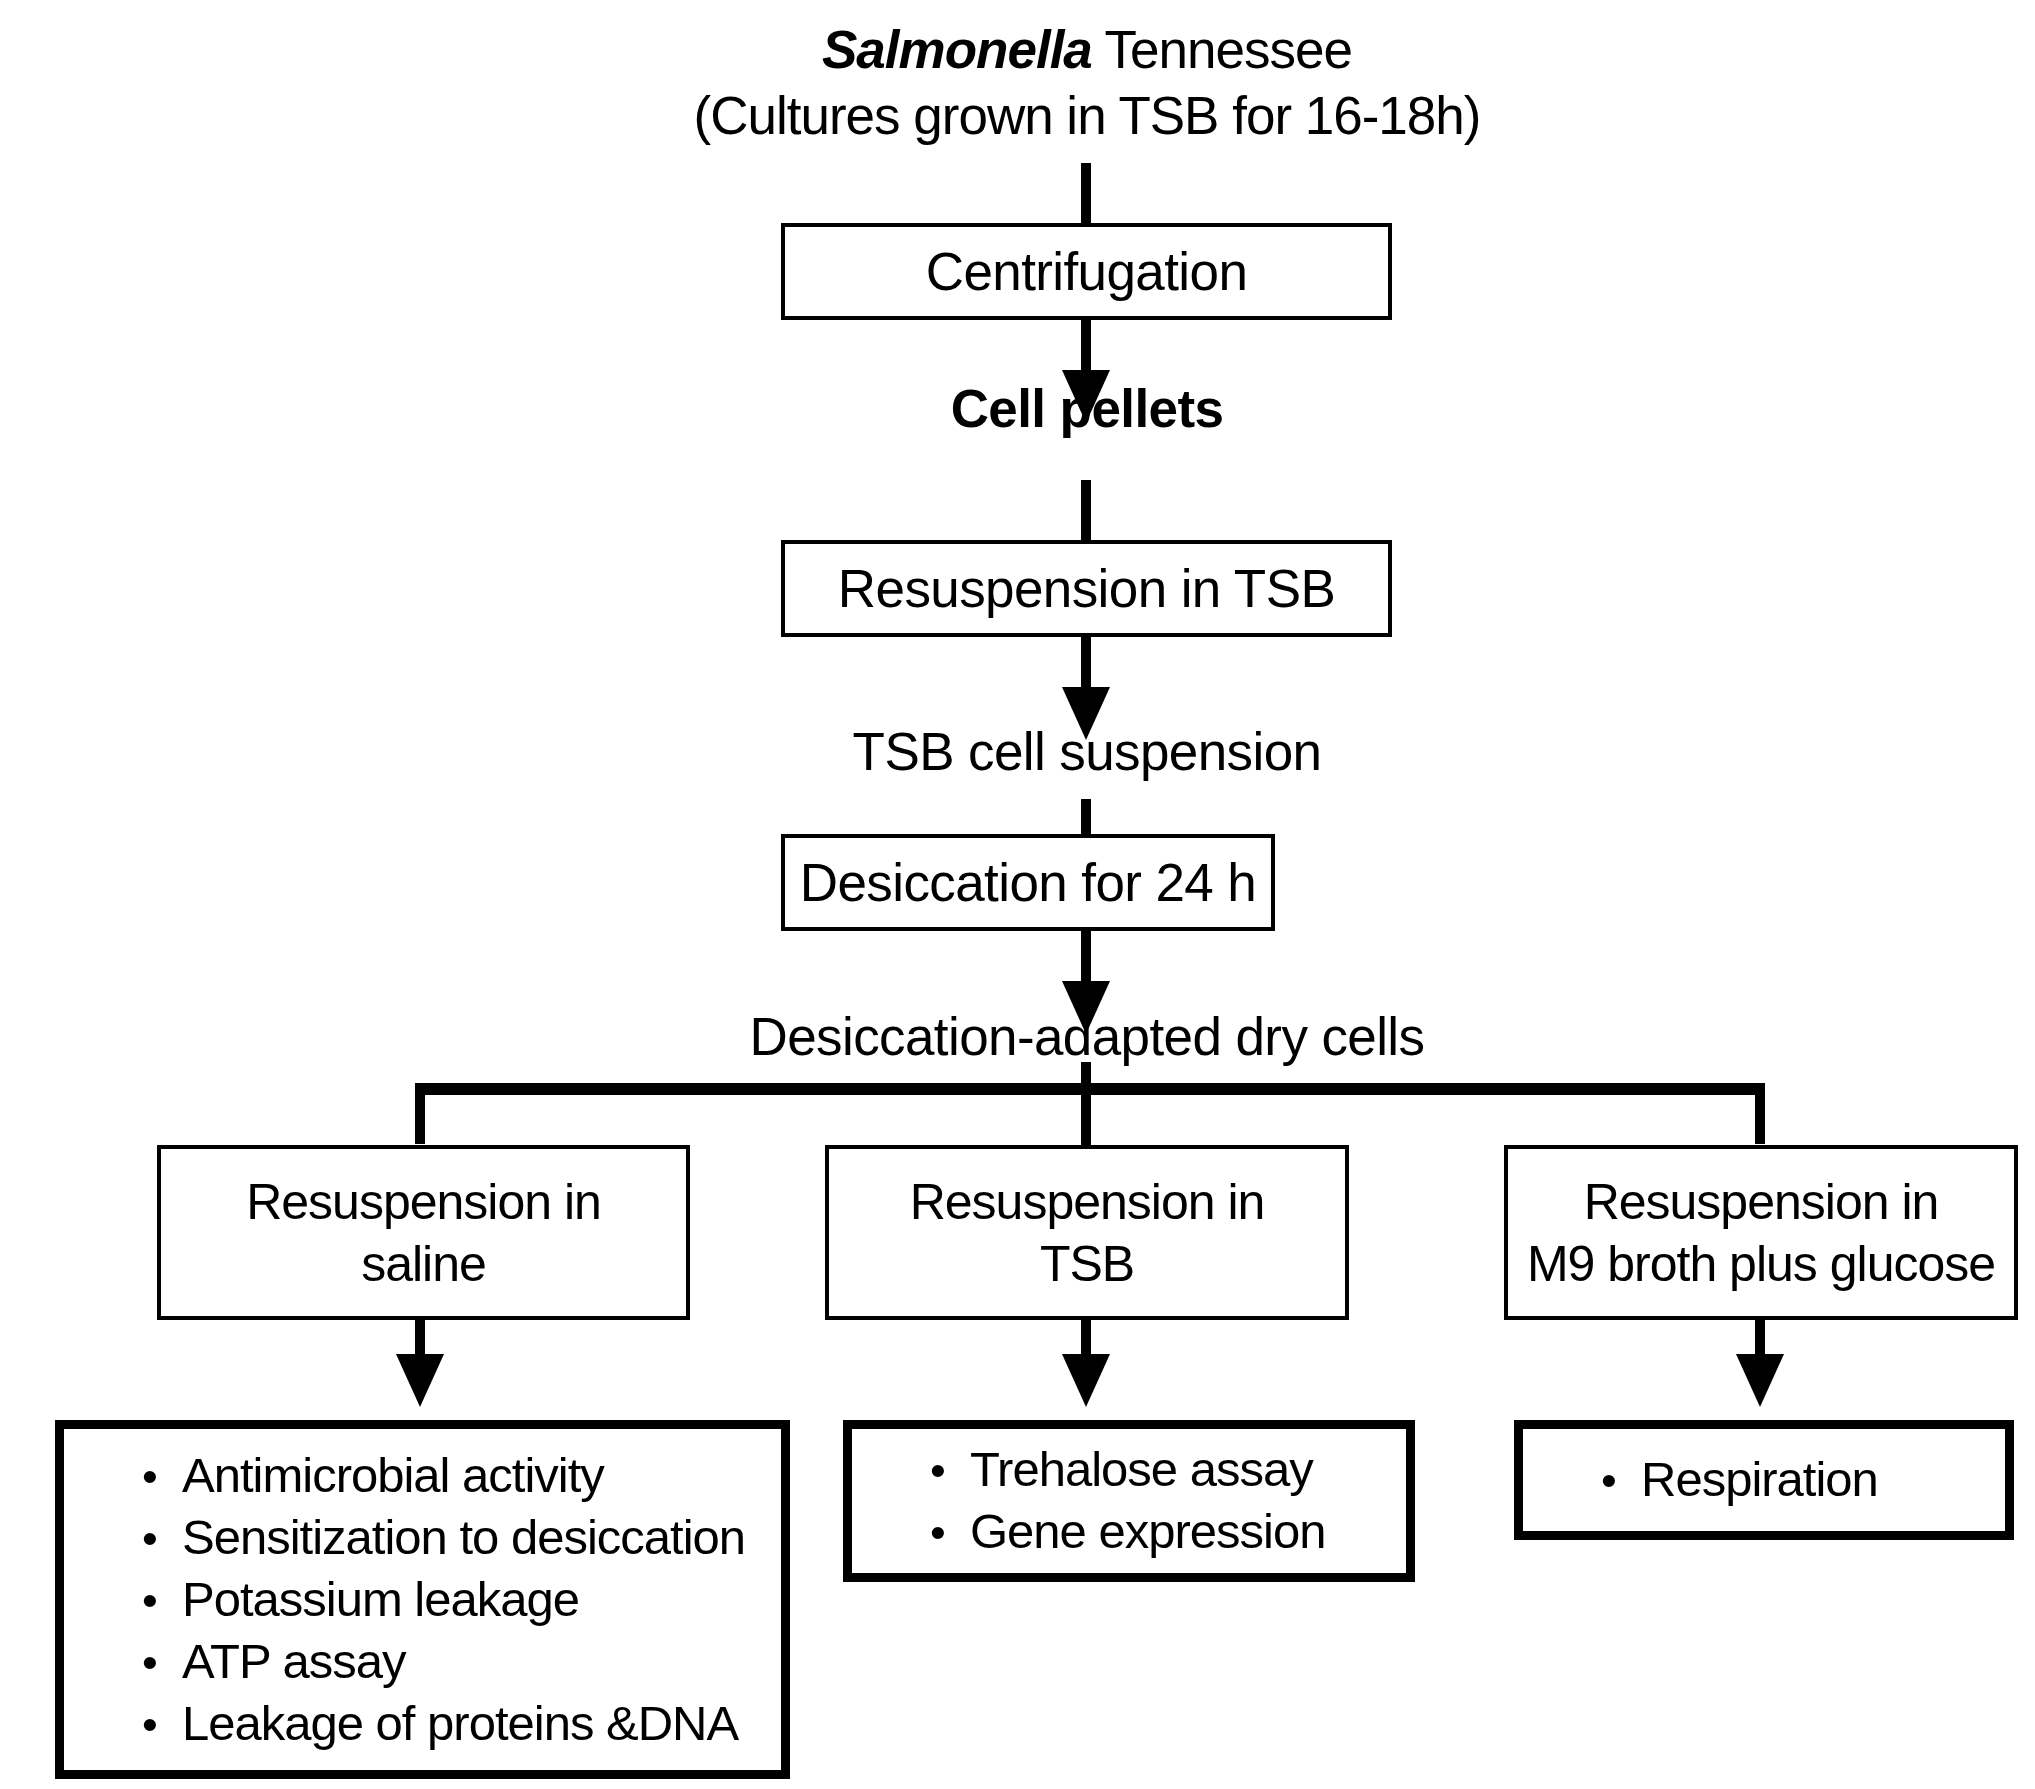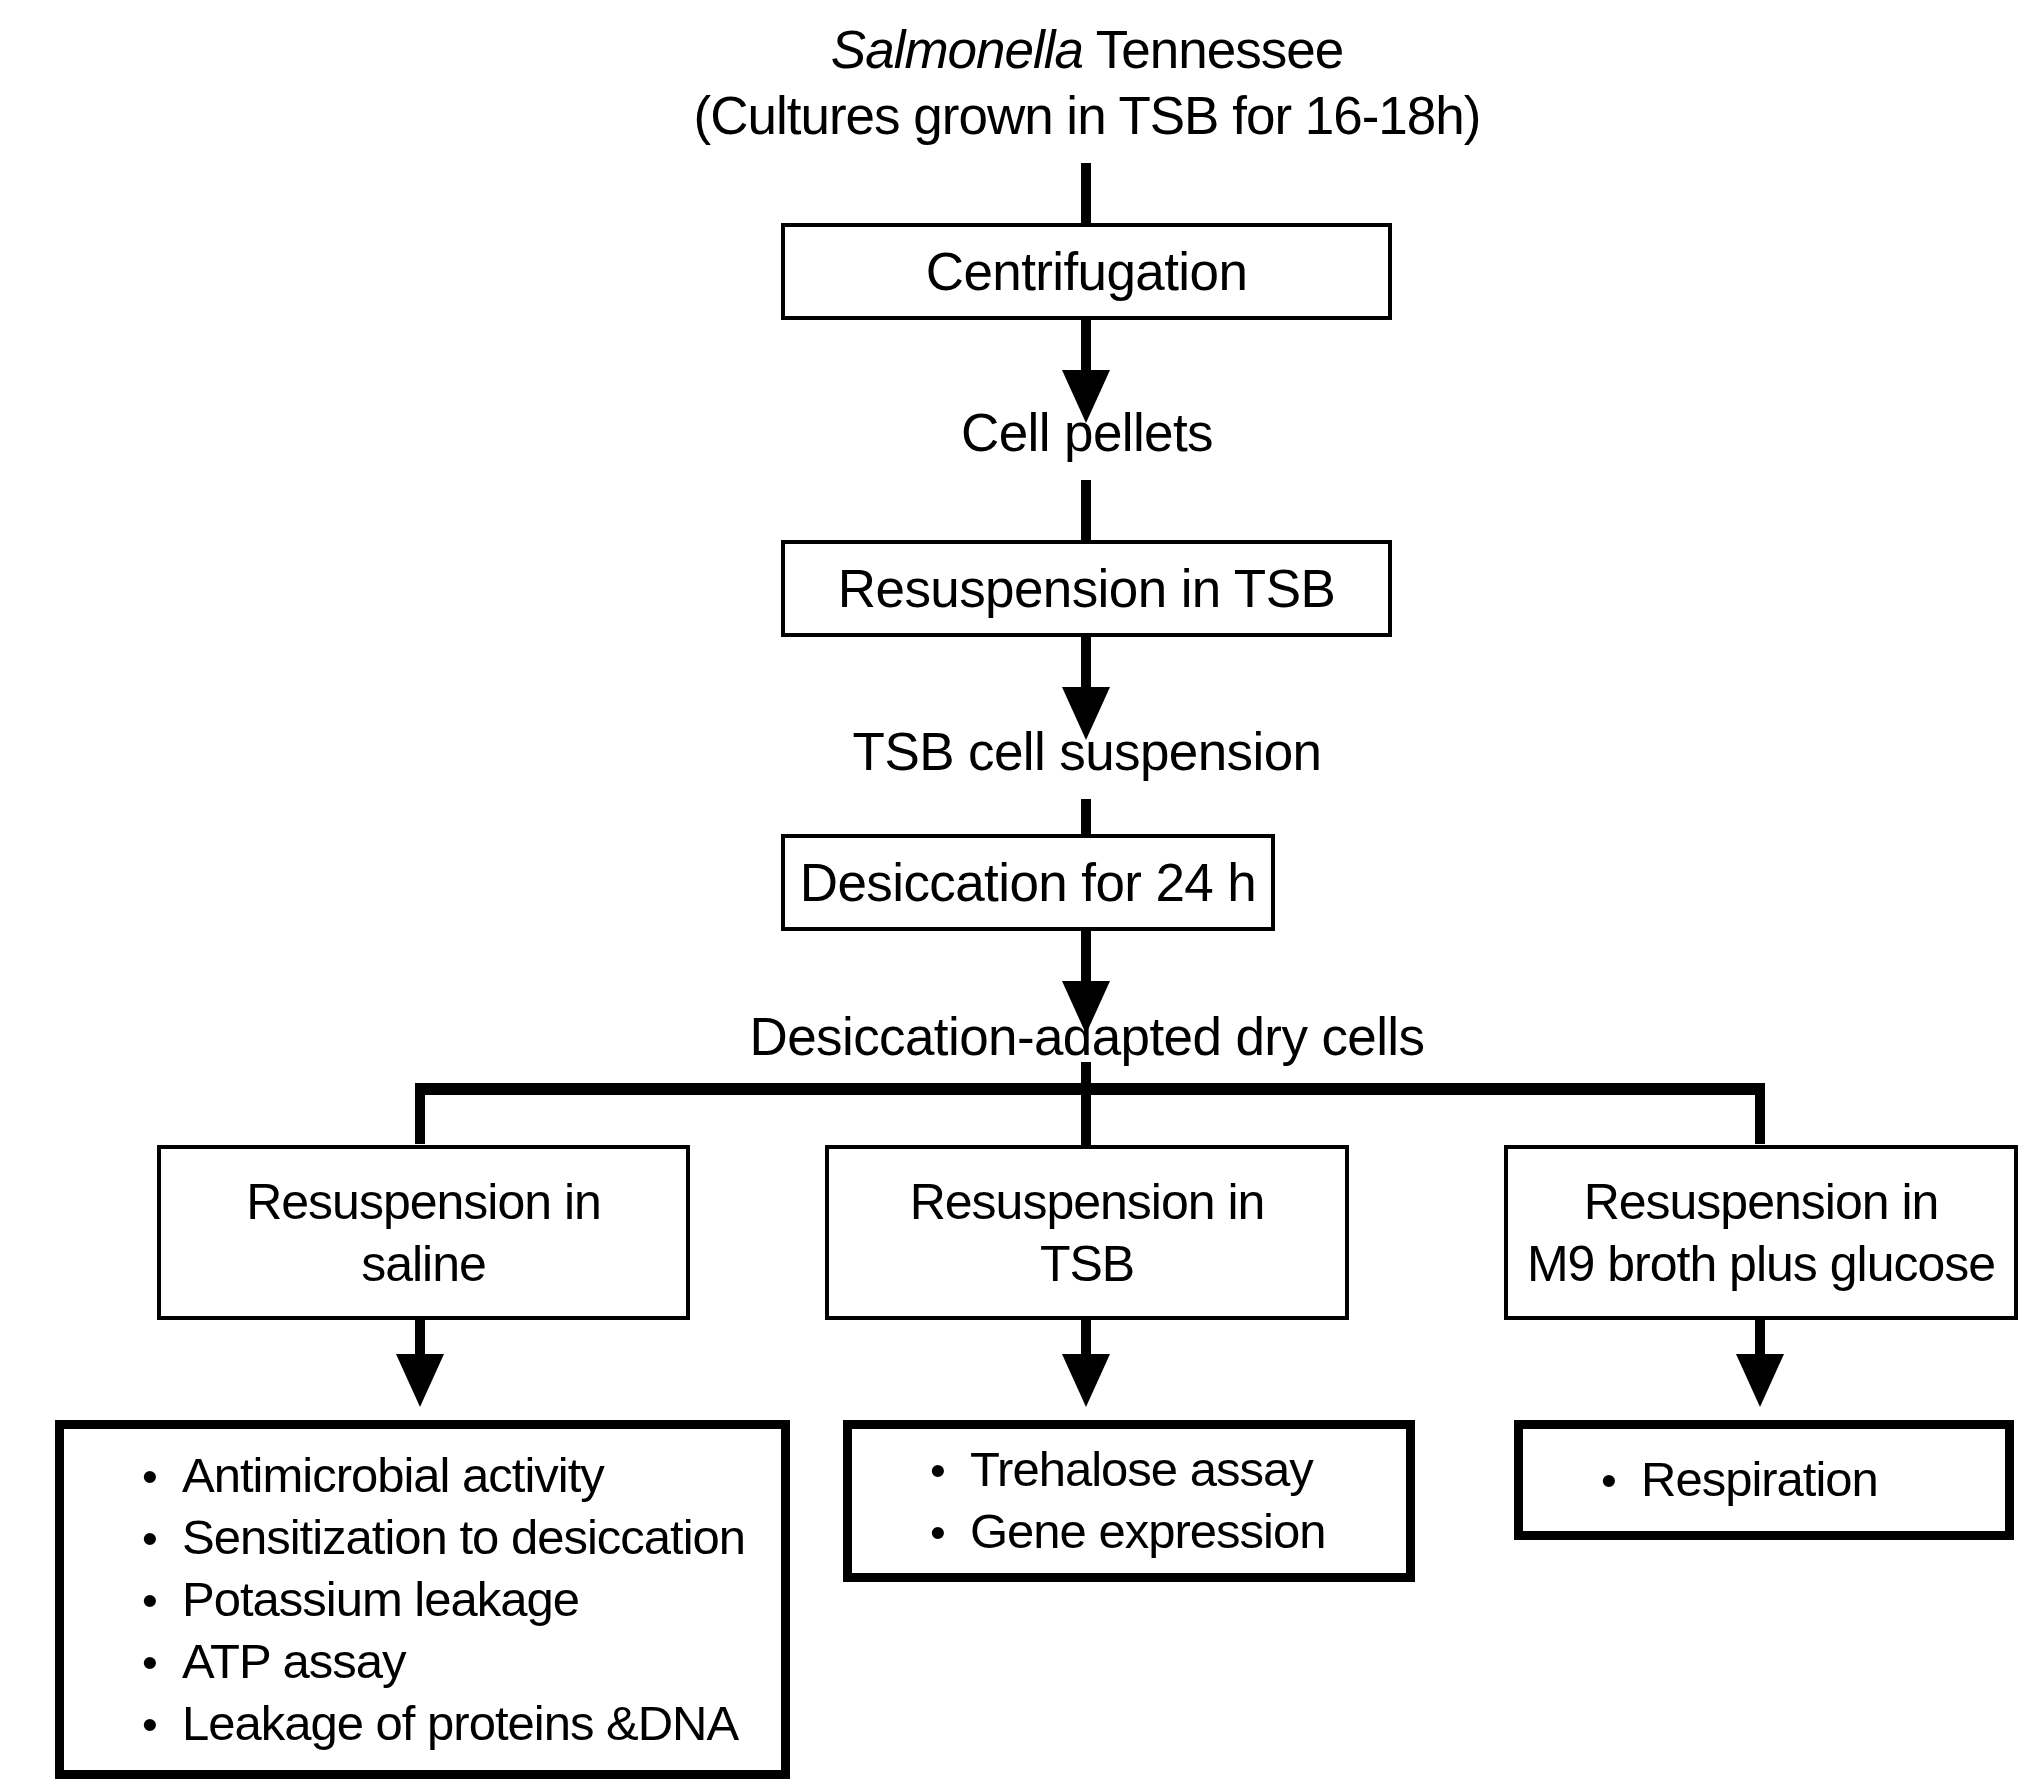--- a/index.html
+++ b/index.html
@@ -21,21 +21,21 @@
     position: absolute;
     top: 17px;
     left: 1087px;
     transform: translateX(-50%);
     text-align: center;
     font-size: 53px;
     line-height: 66px;
     letter-spacing: -1px;
     white-space: nowrap;
   }
-  .title .genus { font-style: italic; }
+  .title .genus { font-style: italic; font-weight: bold; }
 
   .state-label {
     position: absolute;
     transform: translateX(-50%);
     text-align: center;
     font-size: 53px;
     line-height: 65px;
     letter-spacing: -0.6px;
     white-space: nowrap;
   }
@@ -114,21 +114,21 @@
 
   <div class="vline" style="left:1081px; top:163px; height:61px;"></div>
 
   <div class="pbox" style="left:781px; top:223px; width:611px; height:97px;">
     <span>Centrifugation</span>
   </div>
 
   <div class="vline" style="left:1081px; top:320px; height:55px;"></div>
   <div class="ahead" style="left:1062px; top:370px;"></div>
 
-  <div class="state-label" style="left:1087px; top:400px;">Cell pellets</div>
+  <div class="state-label" style="left:1087px; top:376px;font-weight:bold;">Cell pellets</div>
 
   <div class="vline" style="left:1081px; top:480px; height:61px;"></div>
 
   <div class="pbox" style="left:781px; top:540px; width:611px; height:97px;">
     <span>Resuspension in TSB</span>
   </div>
 
   <div class="vline" style="left:1081px; top:637px; height:55px;"></div>
   <div class="ahead" style="left:1062px; top:687px;"></div>
 

